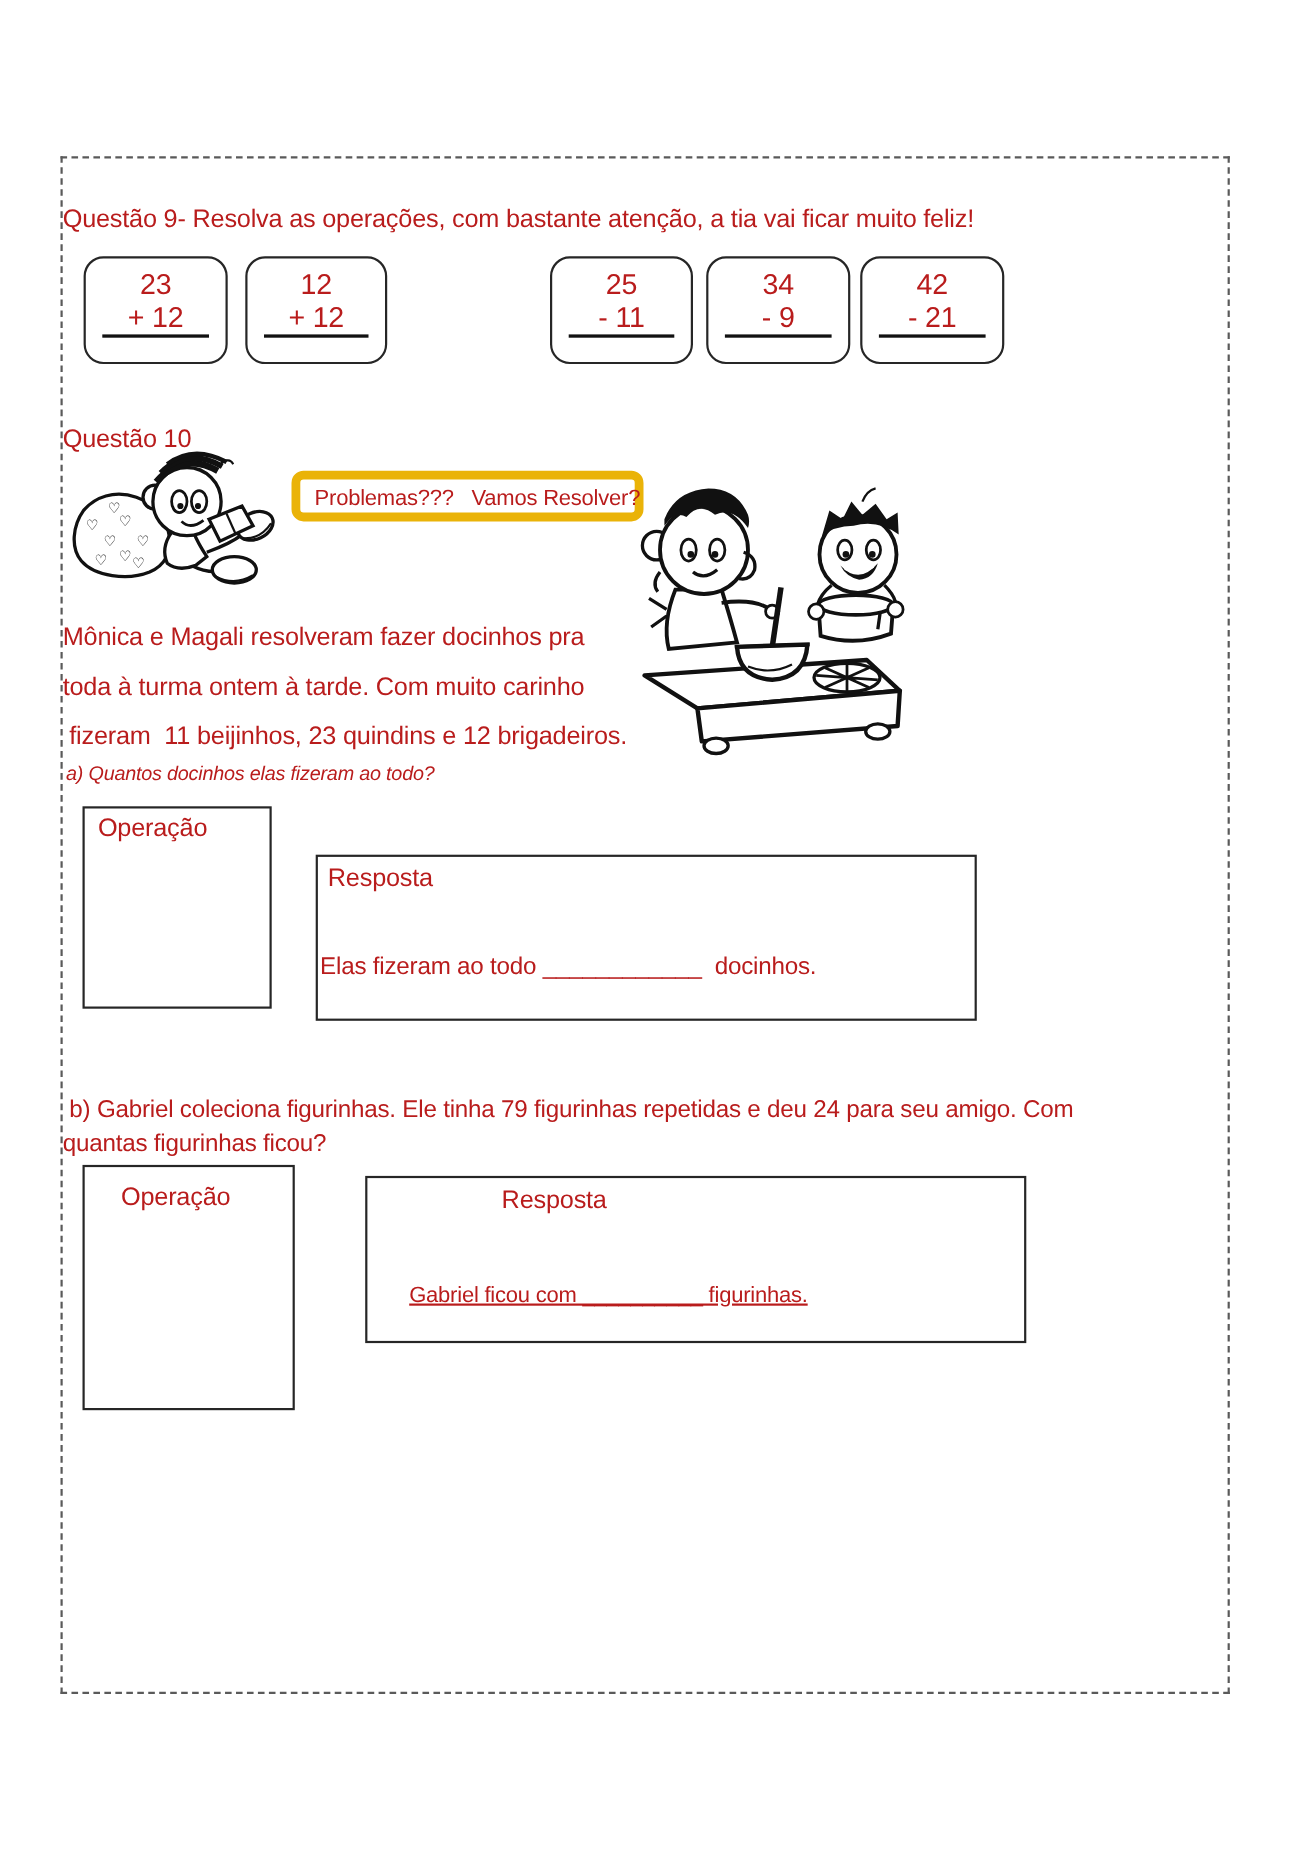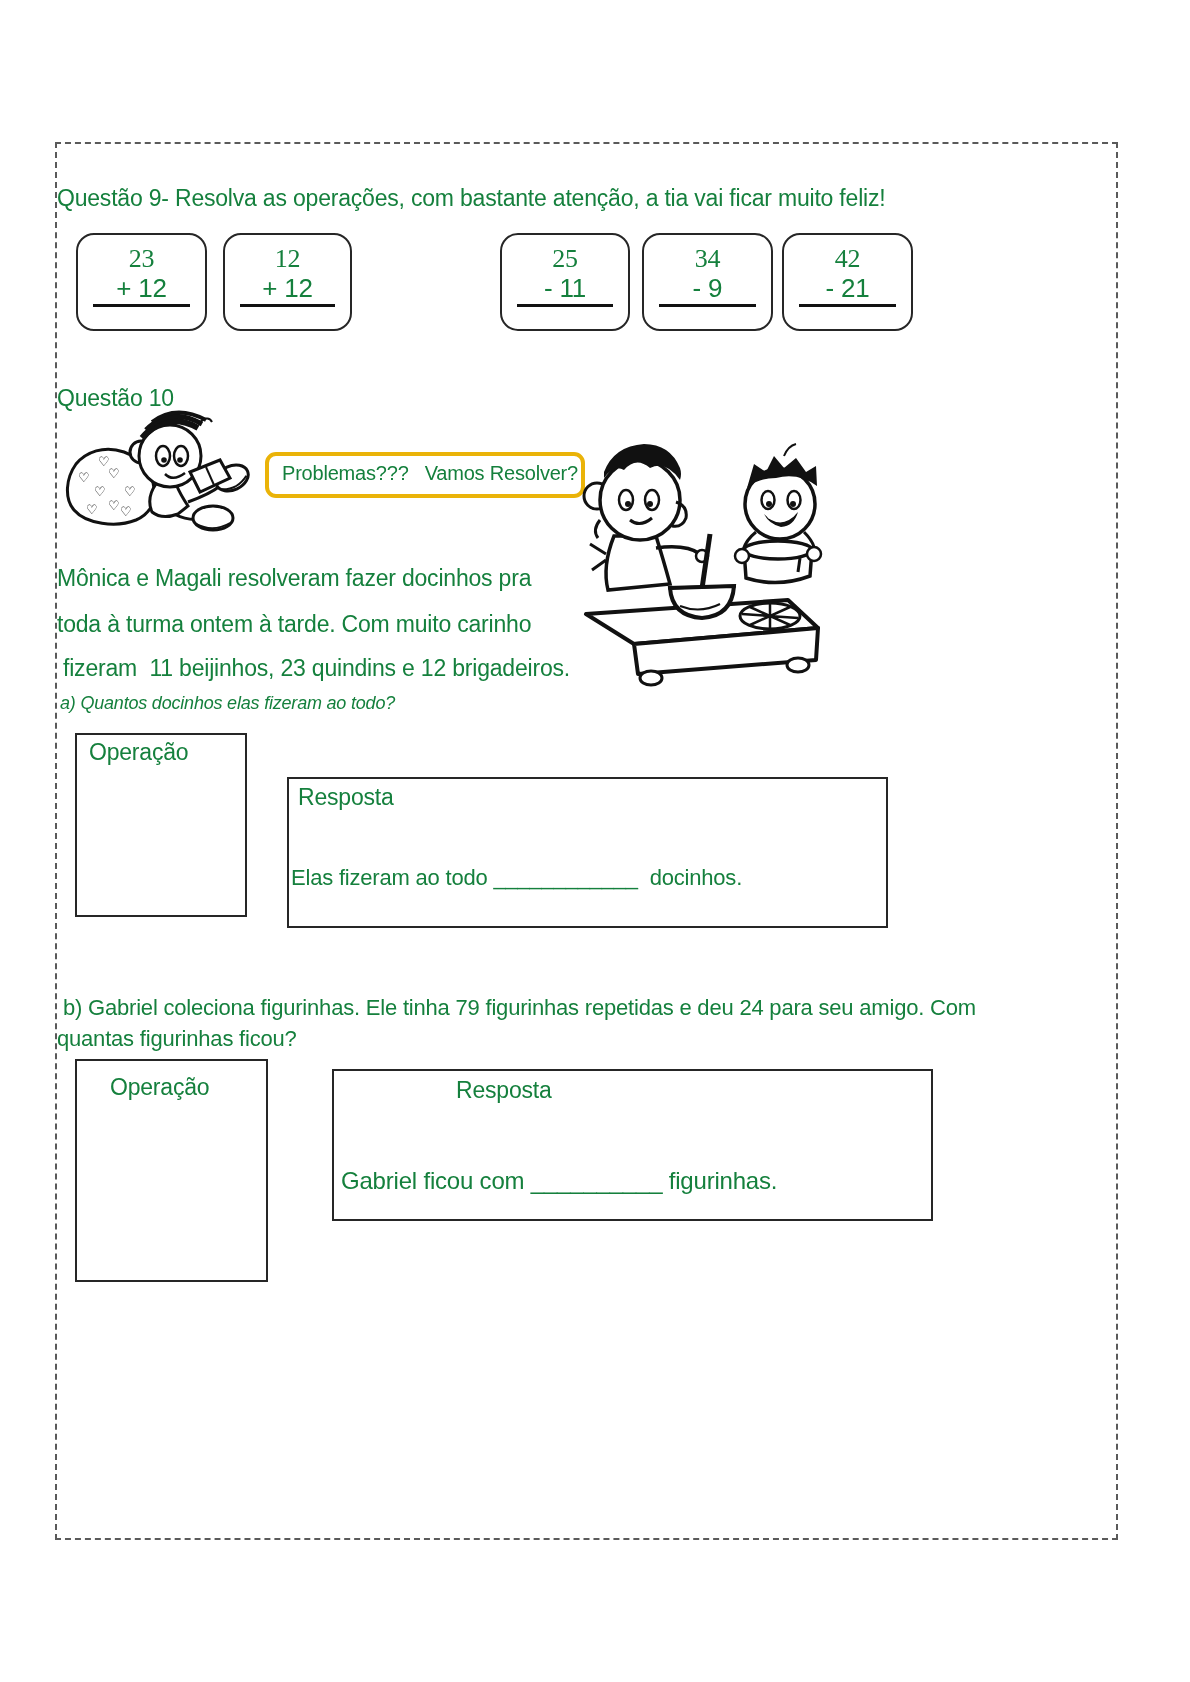--- a/index.html
+++ b/index.html
@@ -1,42 +1,42 @@
 <!DOCTYPE html>
 <html><head>
 <meta charset="utf-8">
 <style>
   * { margin:0; padding:0; box-sizing:border-box; }
   html,body { background:#fff; }
   .page {
     position:relative; width:1132px; height:1682px; background:#fff;
-    font-family:"Liberation Sans", sans-serif; color:#15803d; overflow:hidden;
+    font-family:"Liberation Sans", sans-serif; color:#b91c1c; overflow:hidden;
     letter-spacing:-0.2px;
   }
   .abs { position:absolute; }
   .pre { white-space:pre; }
   .page-border {
     position:absolute; left:55px; top:142px; width:1063px; height:1398px;
     border:2px dashed #5a5a5a;
   }
   .q9-title { left:57px; top:184px; font-size:23px; line-height:28px; }
   .op-card {
     position:absolute; top:233px; height:98px;
     border:2px solid #262626; border-radius:18px; background:#fff;
   }
-  .op-top  { margin-top:9px; font-size:26px; line-height:29px; text-align:center;font-family:Liberation Serif, serif; }
+  .op-top  { margin-top:9px; font-size:26px; line-height:29px; text-align:center; }
   .op-bottom {
     width:76%; margin:1px auto 0; font-size:26px; line-height:29px; text-align:center;
     border-bottom:3px solid #111; padding-bottom:1px;
   }
   .q10-title { left:57px; top:385px; font-size:23px; line-height:27px; }
   .reading-illustration { left:58px; top:402px; width:192px; height:134px; }
   .speech-bubble {
     left:265px; top:428px; width:320px; height:46px;
-    border:4px solid #eab308; border-radius:11px; background:#fff;margin-top:24px;
+    border:8px solid #eab308; border-radius:11px; background:#fff;
   }
   .speech-bubble-text { padding:5px 0 0 13px; font-size:20px; line-height:24px; }
   .cooking-illustration { left:548px; top:416px; width:300px; height:292px; }
   .story { font-size:23px; line-height:28px; }
   .story-1 { left:57px; top:564px; }
   .story-2 { left:57px; top:610px; }
   .story-3 { left:63px; top:654px; }
   .question-a { left:60px; top:691px; font-size:18px; line-height:25px;font-style:italic; }
   .op-box-a {
     left:75px; top:733px; width:172px; height:184px;
@@ -54,21 +54,21 @@
   .op-box-b {
     left:75px; top:1059px; width:193px; height:223px;
     border:2px solid #262626; background:#fff;
   }
   .op-box-b .box-label { padding:13px 0 0 33px; font-size:23px; }
   .resp-box-b {
     left:332px; top:1069px; width:601px; height:152px;
     border:2px solid #262626; background:#fff;
   }
   .resp-box-b .box-label { position:absolute; left:122px; top:6px; font-size:23px; }
-  .answer-b { position:absolute; left:7px; top:96px; font-size:24px; }
+  .answer-b { position:absolute; left:38px; top:96px; font-size:20px;text-decoration:underline; }
   svg { display:block; }
 </style>
 </head>
 <body>
 
 <div class="page">
 
   <div class="page-border"></div>
 
   <div class="abs q9-title">Questão 9- Resolva as operações, com bastante atenção, a tia vai ficar muito feliz!</div>

